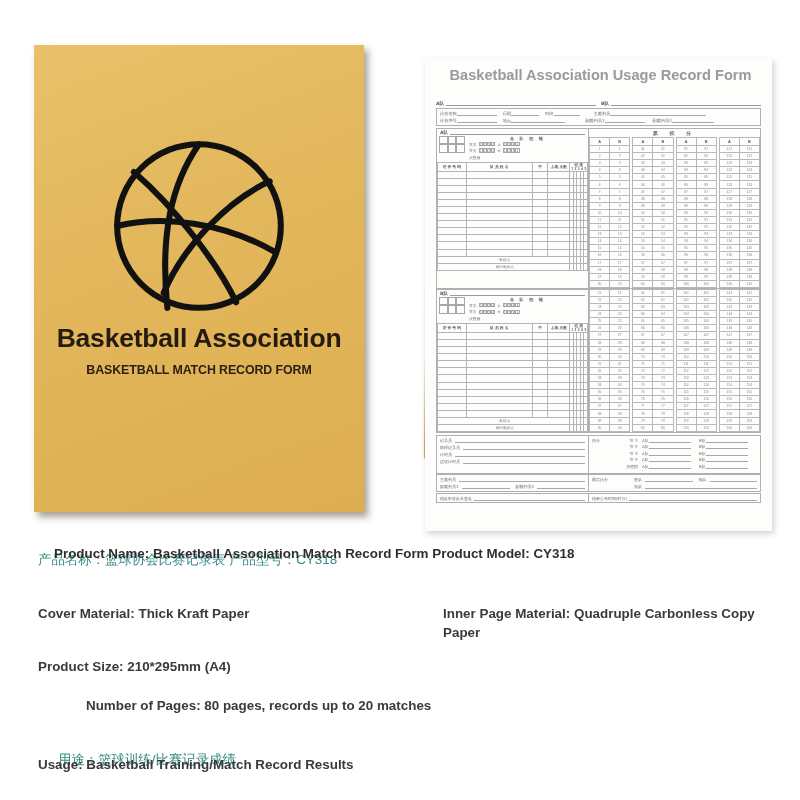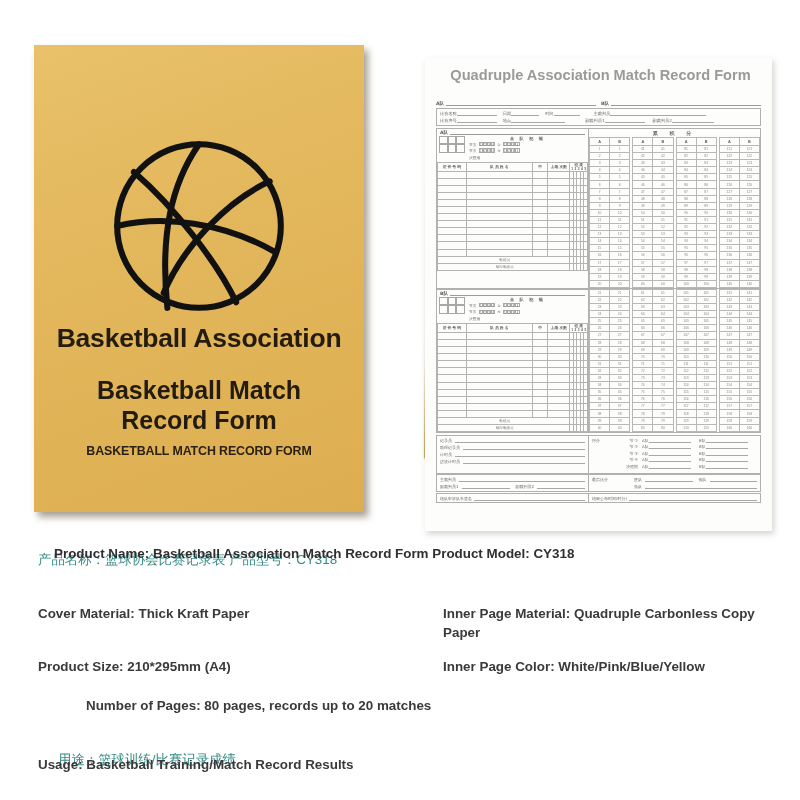--- a/index.html
+++ b/index.html
@@ -194,32 +194,28 @@
       <div id="ball-wrap">
         <svg viewBox="0 0 200 200" fill="none" stroke="#111" stroke-width="6.5" stroke-linecap="round">
           <circle cx="100" cy="100" r="88"></circle>
           <path d="M100 12 C 70 55, 58 110, 66 188"></path>
           <path d="M12 100 C 62 88, 126 96, 182 128"></path>
           <path d="M30 42 C 74 80, 120 140, 140 182"></path>
           <path d="M176 52 C 132 72, 84 120, 62 172"></path>
         </svg>
       </div>
       <div class="cover-assoc">Basketball Association</div>
-      <div class="cover-title">
-        <div>Basketball Match</div>
-        <div>Record Form</div>
-      </div>
       <div class="cover-sub">BASKETBALL MATCH RECORD FORM</div>
     </div>
   </div>
 
   <div id="kraft-strip"></div>
 
   <div id="sheet">
-    <div class="sheet-title">Quadruple Association Match Record Form</div>
+    <div class="sheet-title">Basketball Association Usage Record Form</div>
 
     <div id="form-body">
 
       <div class="teamline">
         <span class="lbl cn">A队</span>
         <span class="rule"></span>
         <span class="gap"></span>
         <span class="lbl cn">B队</span>
         <span class="rule"></span>
       </div>
@@ -1373,21 +1369,20 @@
   </div>
 
   <div id="specs">
     <div class="spec ghost" style="left:38px; top:22px; width:700px;">产品名称：篮球协会比赛记录表    产品型号：CY318</div>
     <div class="spec title-line" style="left:54px; top:16px; width:690px; text-align:left;">Product Name: Basketball Association Match Record Form Product Model: CY318</div>
 
     <div class="spec" style="left:38px; top:76px;">Cover Material: Thick Kraft Paper</div>
     <div class="spec" style="left:443px; top:76px; width:330px;">Inner Page Material: Quadruple Carbonless Copy Paper</div>
 
     <div class="spec" style="left:38px; top:129px;">Product Size: 210*295mm (A4)</div>
-    <div class="spec" style="left:443px; top:129px; width:340px;">Inner Page Color: White/Pink/Blue/Yellow</div>
 
     <div class="spec" style="left:38px; top:168px;padding-left:48px;">Number of Pages: 80 pages, records up to 20 matches</div>
 
     <div class="spec ghost" style="left:58px; top:222px;">用途：篮球训练/比赛记录成绩</div>
     <div class="spec" style="left:38px; top:227px;">Usage: Basketball Training/Match Record Results</div>
   </div>
 
 </div>
 
 </body></html>

